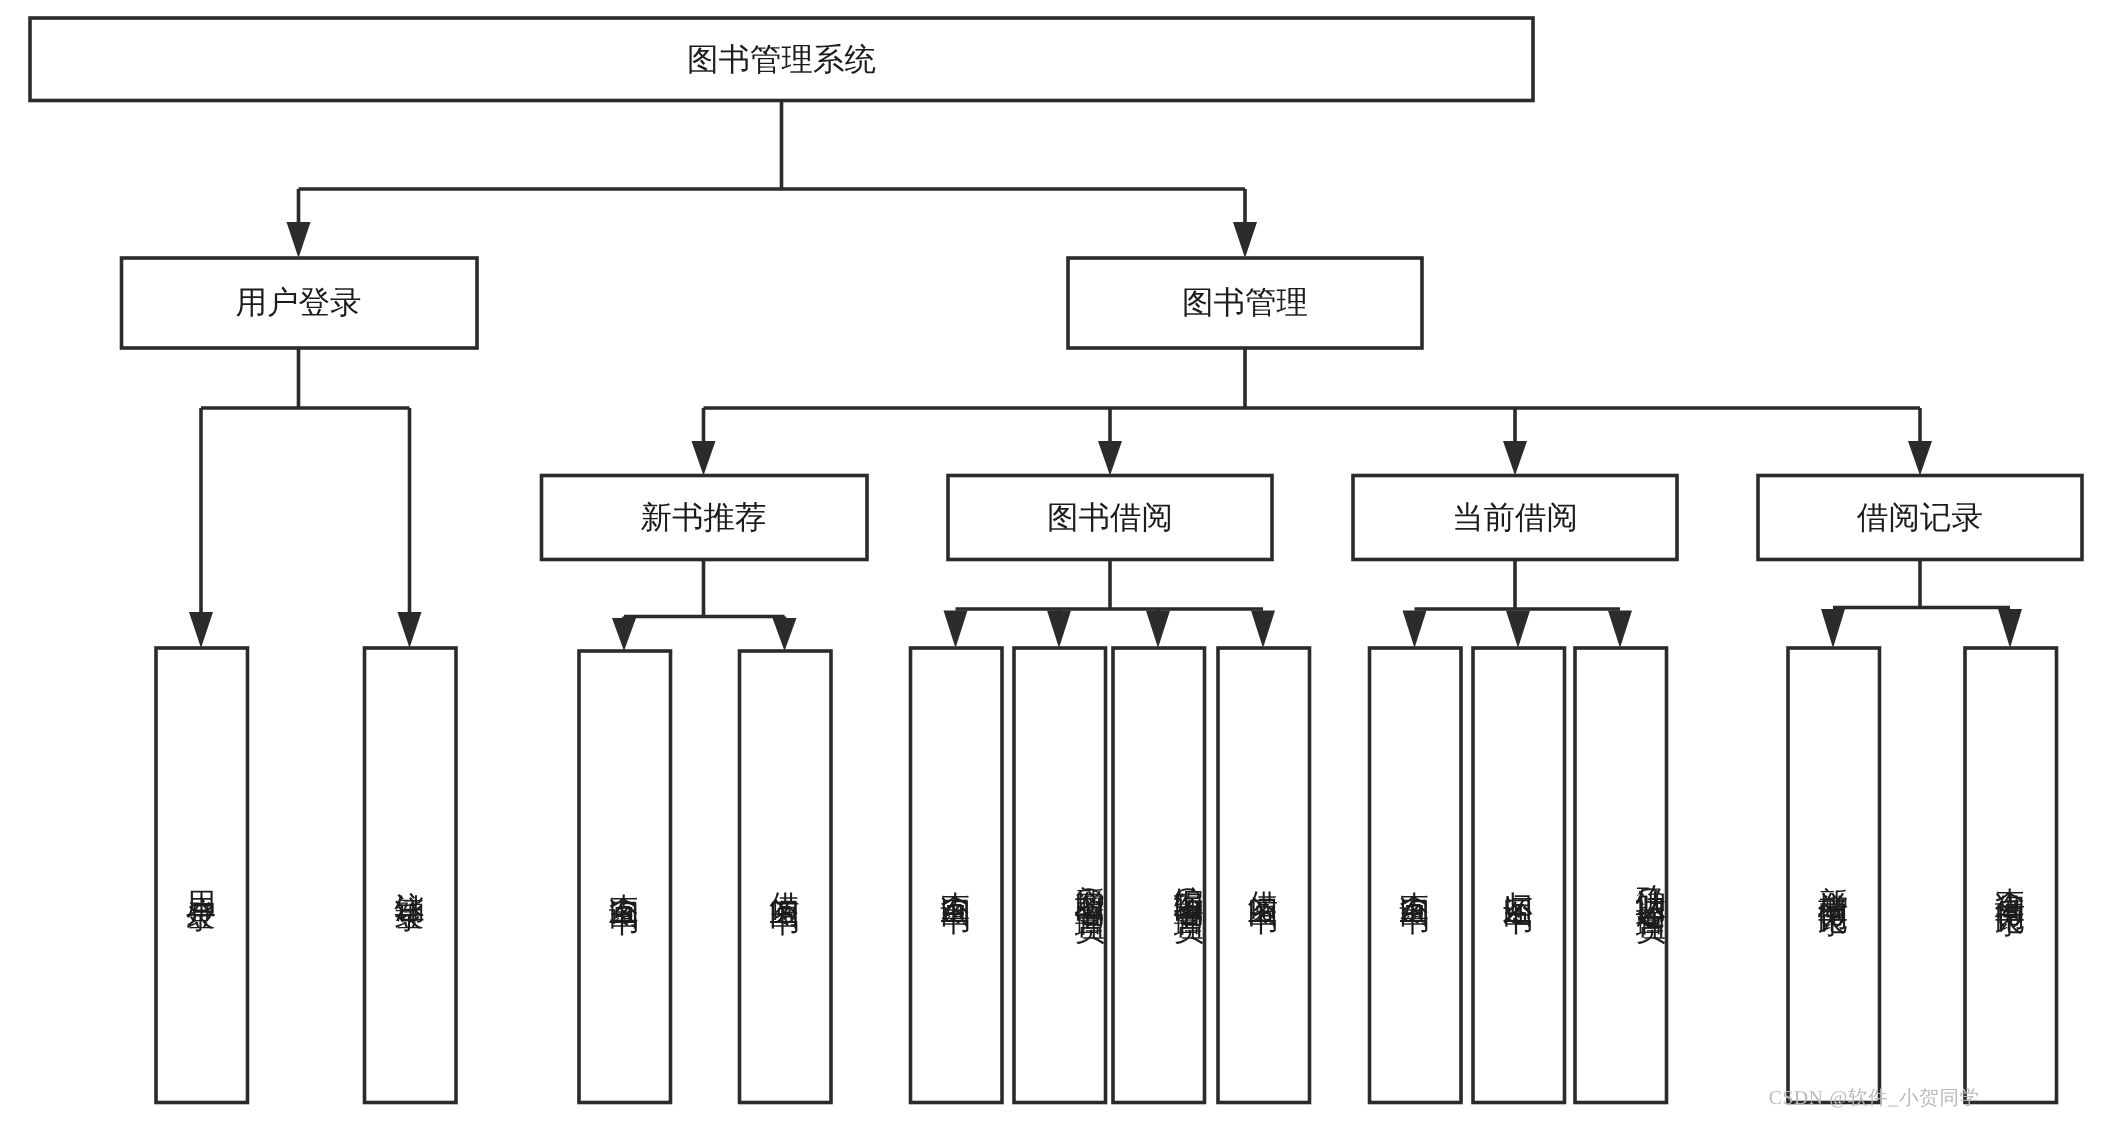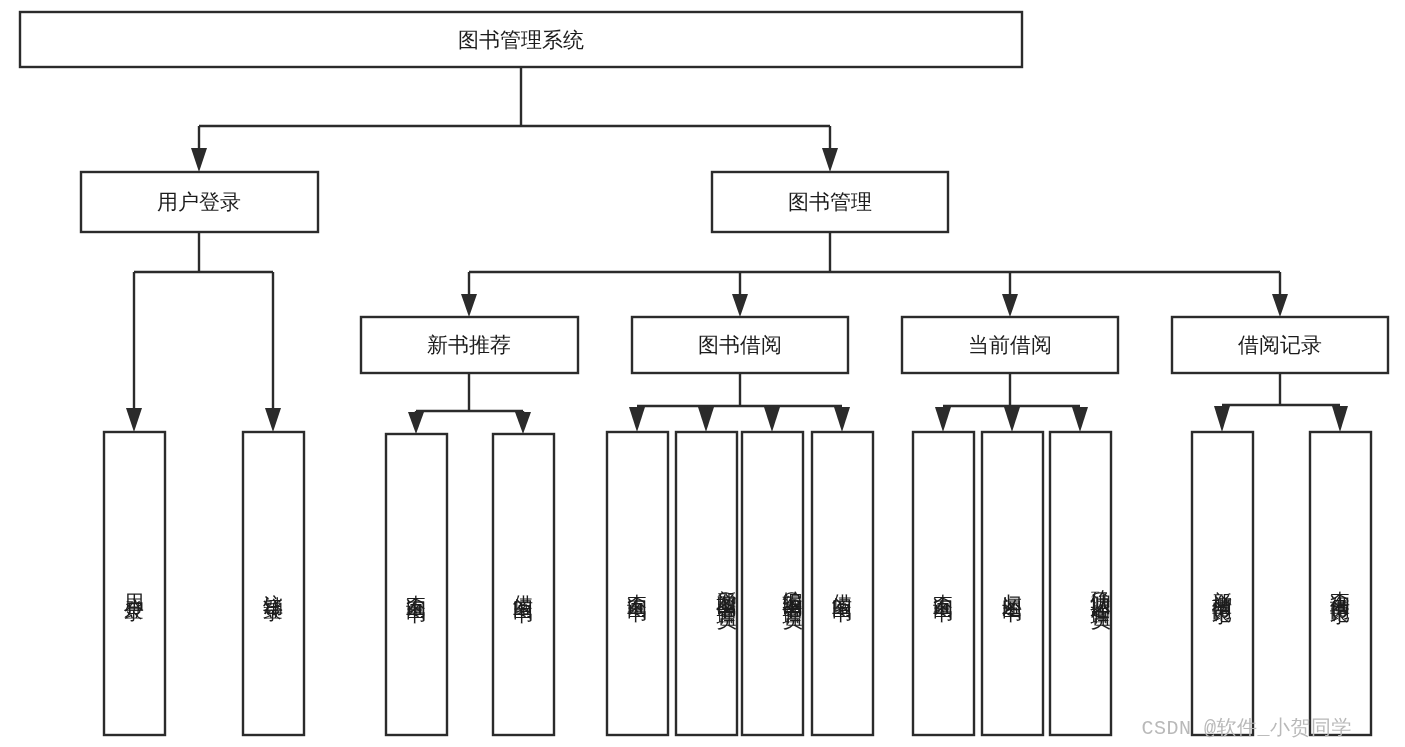--- a/index.html
+++ b/index.html
@@ -11,21 +11,20 @@
     width: 1405px;
     height: 747px;
     font-family: "DejaVu Sans", "Liberation Sans", sans-serif;
     overflow: hidden;
   }
   #diagram-root {
     position: relative;
     width: 1332px;
     height: 747px;
     background: #ffffff;
-    padding-left: 32px;
   }
   svg#tree-svg {
     position: absolute;
     left: 0;
     top: 0;
     width: 1405px;
     height: 747px;
   }
   .node-box {
     fill: #ffffff;
@@ -61,22 +60,22 @@
     display: flex;
     align-items: center;
     justify-content: center;
     white-space: nowrap;
     pointer-events: none;
   }
   .watermark {
     position: absolute;
     right: 12px;
     bottom: 6px;
-    font-family: Liberation Mono, monospace;
-    font-size: 20px;
+    font-family: Liberation Serif, serif;
+    font-size: 13px;
     color: #b9b9b9;
     letter-spacing: 0.5px;
     white-space: nowrap;
     margin-top: 32px;
   }
 </style>
 </head>
 <body>
 
 <div id="diagram-root">

